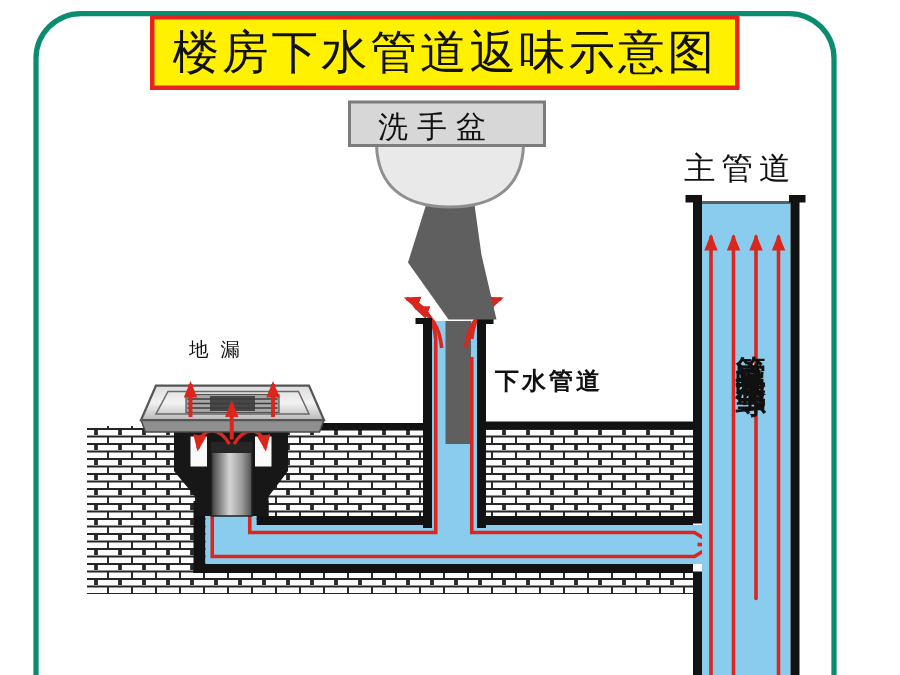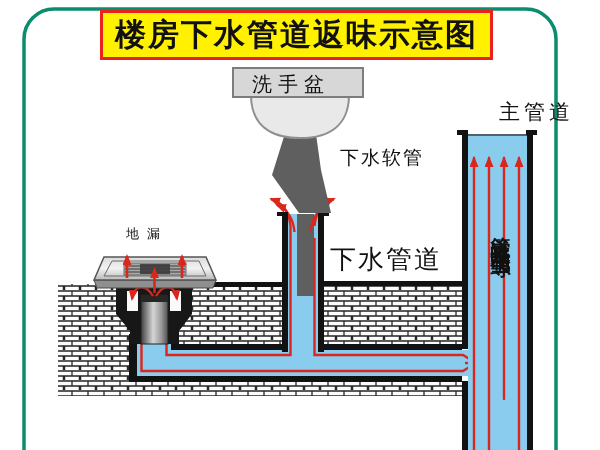--- a/index.html
+++ b/index.html
@@ -11,27 +11,27 @@
   .stage{
     position:relative;width:600px;height:450px;overflow:hidden;background:#ffffff;
     font-family:"DejaVu Sans",sans-serif;
   }
   .stage svg{position:absolute;left:0;top:0;}
   .lbl{position:absolute;color:var(--ink);white-space:nowrap;line-height:1.1;}
   .title-banner{
     position:absolute;left:100px;top:10px;width:393px;height:50px;
     background:var(--title-bg);border:3px solid var(--title-border);
     box-sizing:border-box;display:flex;align-items:center;justify-content:center;
-    font-size:31px;font-weight:700;letter-spacing:2px;color:var(--ink);
+    font-size:31px;font-weight:400;letter-spacing:2px;color:var(--ink);
   }
   .lbl-washbasin{left:233px;top:73px;width:110px;text-align:center;font-size:20px;letter-spacing:6px;text-indent:6px;}
   .lbl-hose{left:340px;top:147px;font-size:19px;letter-spacing:2px;}
-  .lbl-mainpipe{left:456px;top:101px;font-size:21px;letter-spacing:4px;margin-left:43px;}
+  .lbl-mainpipe{left:456px;top:101px;font-size:21px;letter-spacing:4px;}
   .lbl-floordrain{left:126px;top:227px;font-size:13px;letter-spacing:8px;}
-  .lbl-drainpipe{left:330px;top:245px;font-size:26px;letter-spacing:2px;}
+  .lbl-drainpipe{left:330px;top:245px;font-size:16px;letter-spacing:2px;font-weight:bold;}
   .lbl-odor{
     left:484px;top:221px;width:28px;height:200px;
     writing-mode:vertical-rl;text-orientation:upright;
     font-size:20px;font-weight:700;letter-spacing:3px;text-align:left;
   }
 </style>
 </head>
 <body>
 
 <div class="stage">
@@ -140,21 +140,20 @@
         <path d="M182,278 V256" marker-end="url(#ra)"></path>
         <path d="M154.5,293 V269" marker-end="url(#ra)"></path>
       </g>
     </g>
   </svg>
 
   <div class="title-banner">楼房下水管道返味示意图</div>
 
   <div class="lbl lbl-washbasin">洗手盆</div>
 
-  <div class="lbl lbl-hose">下水软管</div>
 
   <div class="lbl lbl-mainpipe">主管道</div>
 
   <div class="lbl lbl-floordrain">地漏</div>
 
   <div class="lbl lbl-drainpipe">下水管道</div>
 
   <div class="lbl lbl-odor">管道异味和飞虫等</div>
 </div>
 

